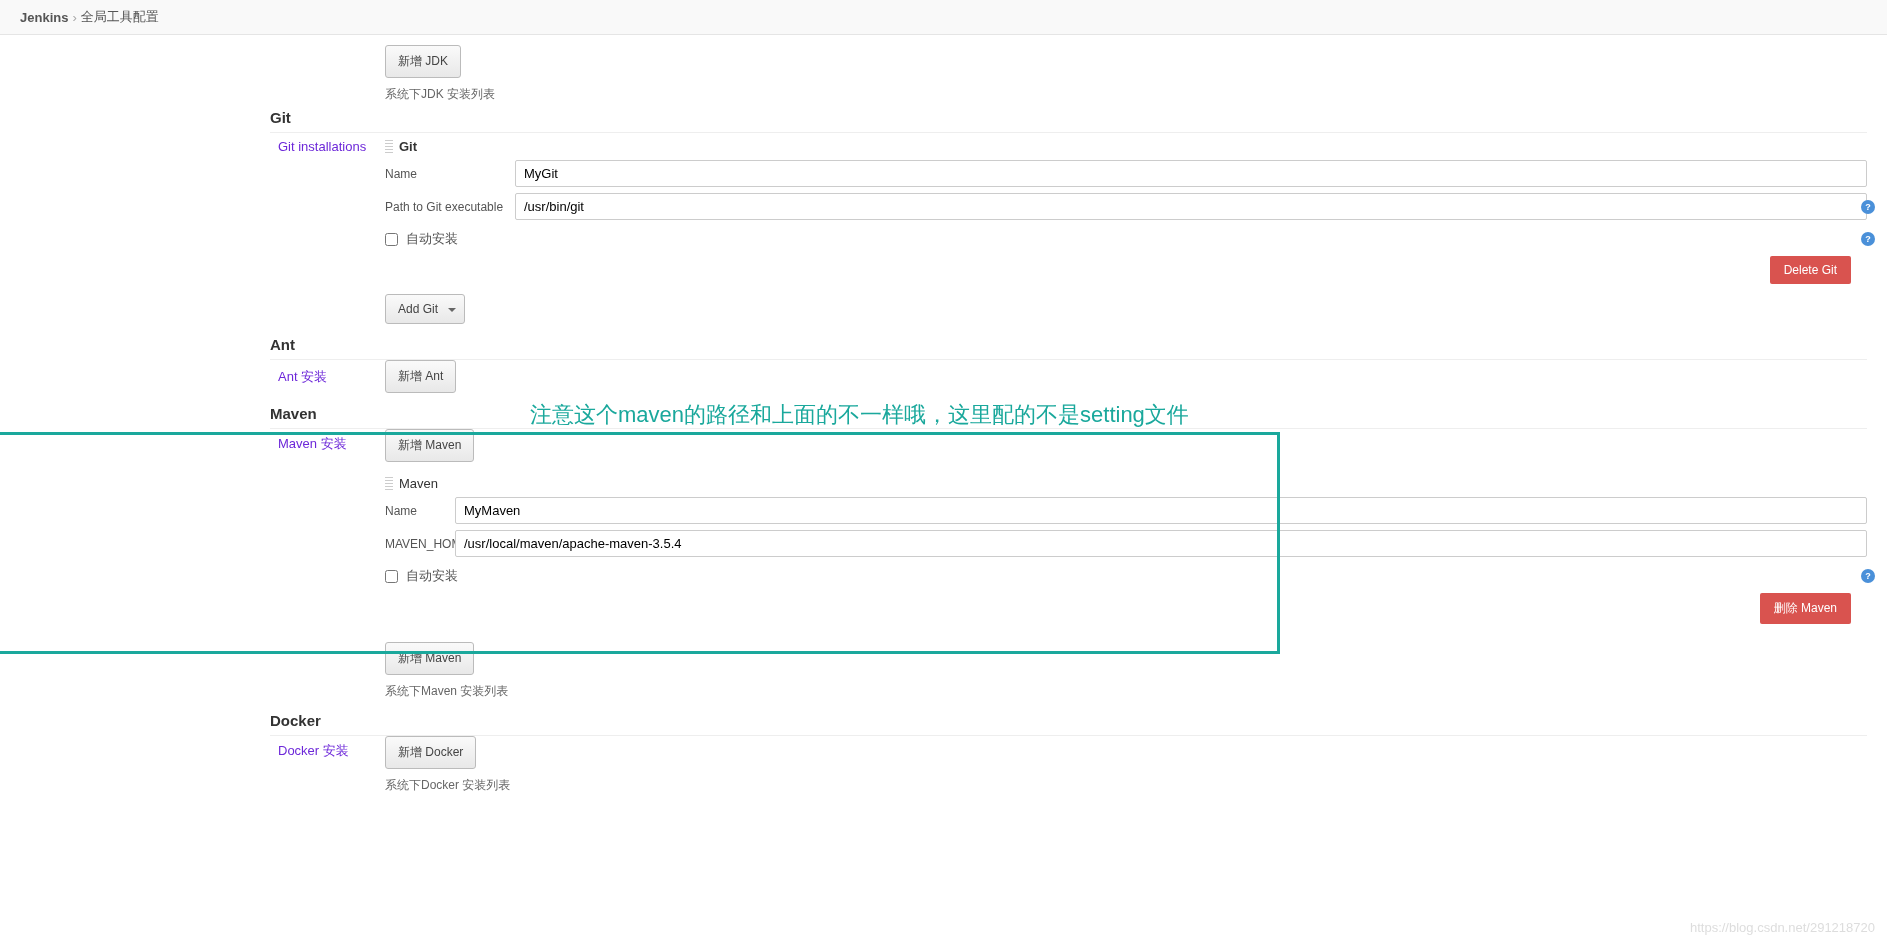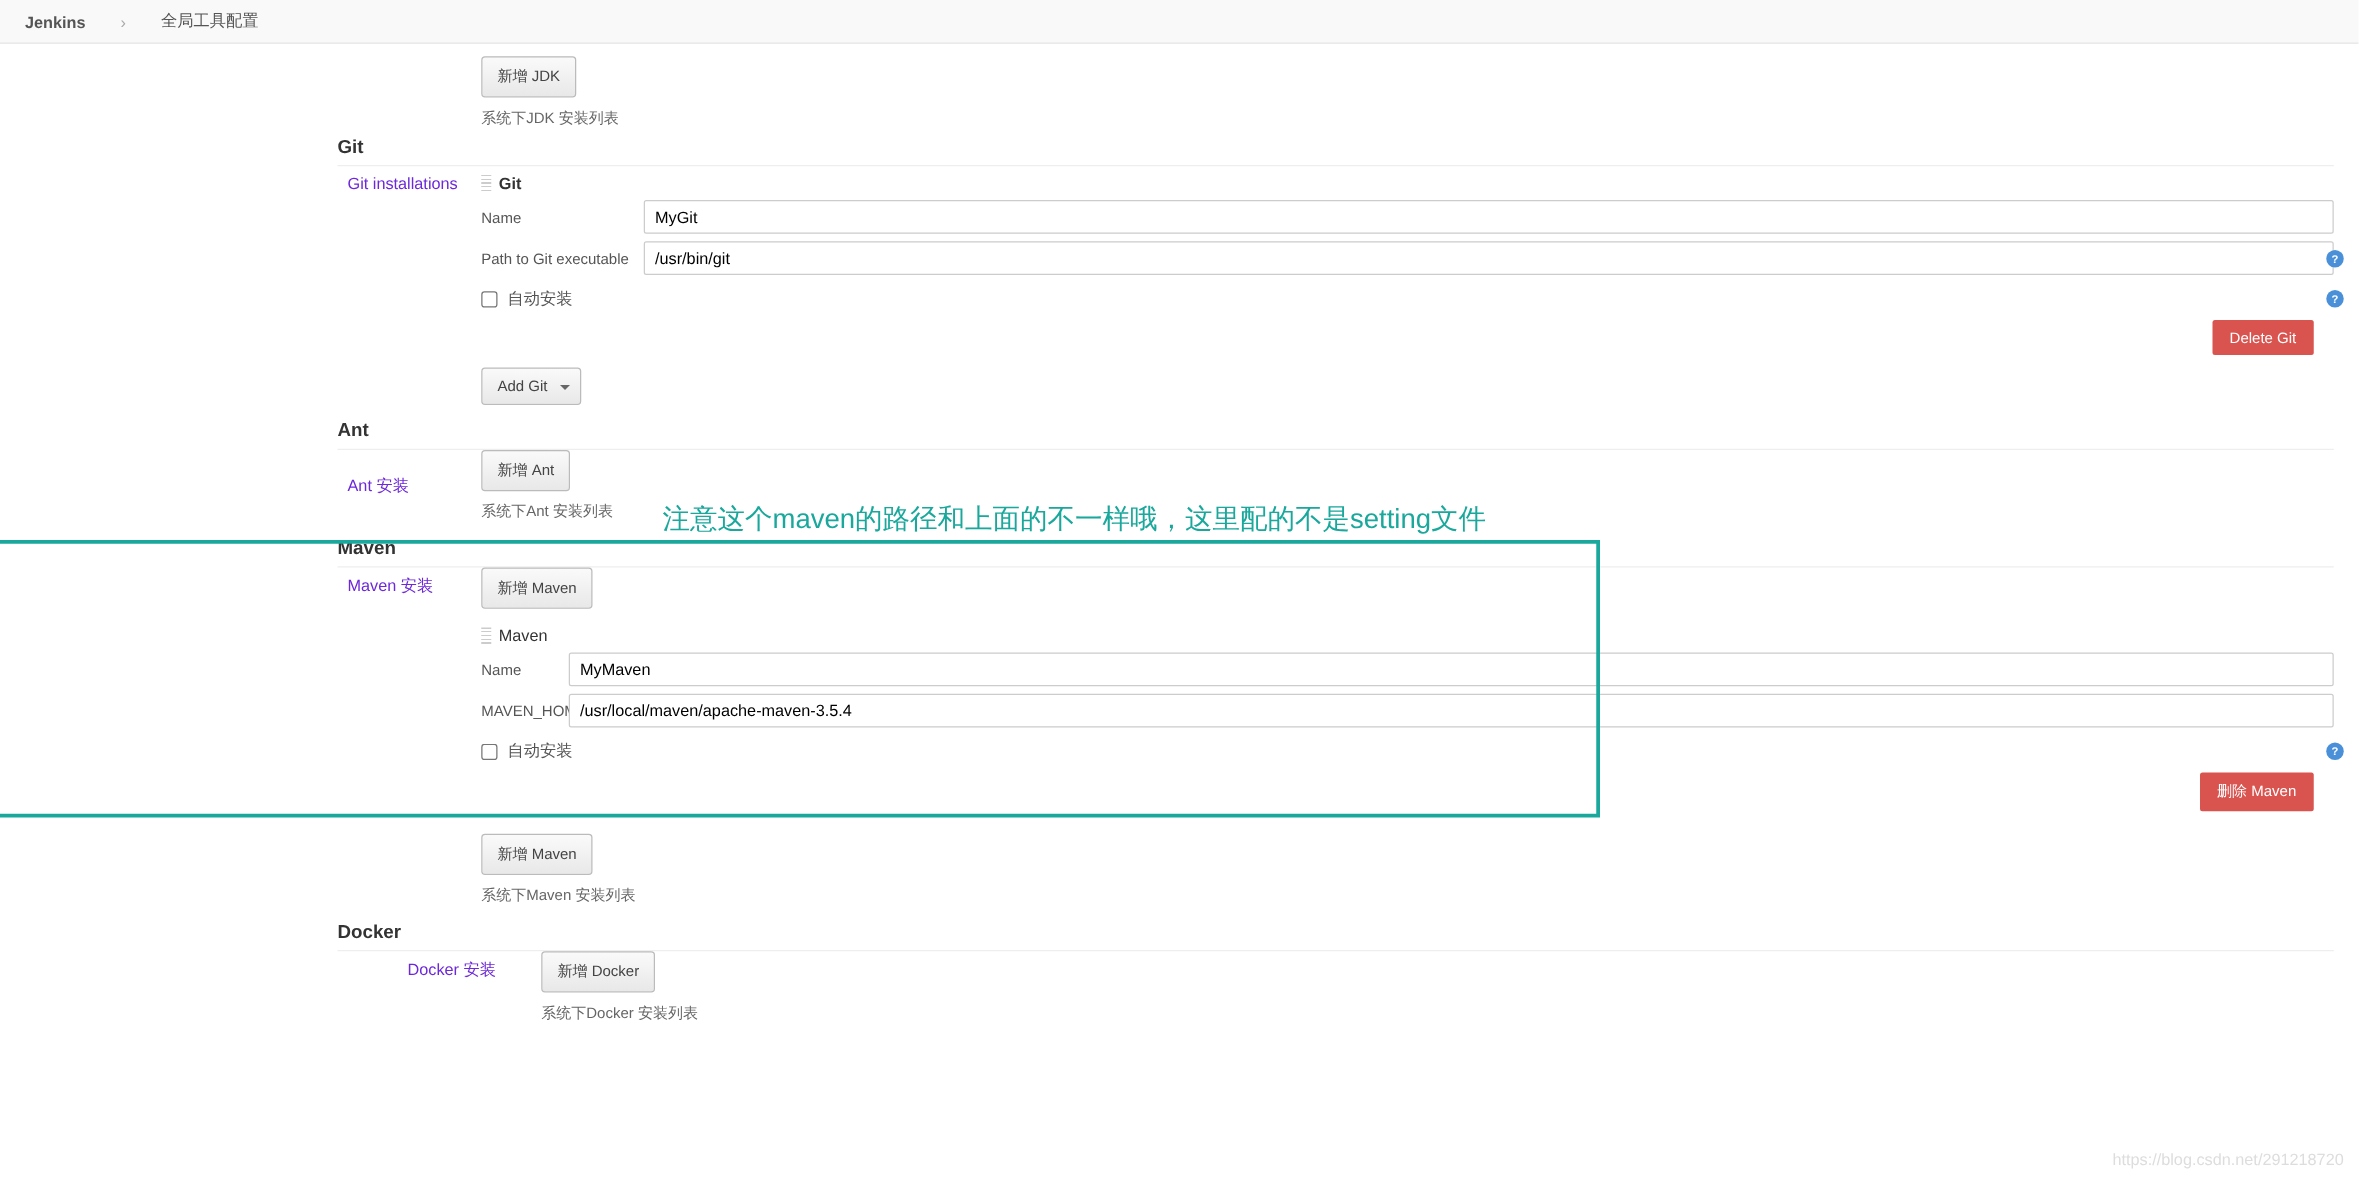--- a/index.html
+++ b/index.html
@@ -1,18 +1,18 @@
 <!DOCTYPE html>
 <html><head>
   <meta charset="utf-8">
   <style>
     * { box-sizing: border-box; margin: 0; padding: 0; }
     body { font-family: Arial, "Microsoft YaHei", sans-serif; font-size: 13px; color: #333; background: #fff; }
     
-    .breadcrumb { background: #f9f9f9; border-bottom: 1px solid #e5e5e5; padding: 8px 20px; display: flex; align-items: center; gap: 28px; }
+    .breadcrumb { background: #f9f9f9; border-bottom: 1px solid #e5e5e5; padding: 8px 20px; display: flex; align-items: center; gap: 4px; }
     .breadcrumb-item { color: #555; font-size: 13px; }
     .breadcrumb-item.bold { font-weight: bold; }
     .breadcrumb-sep { color: #aaa; }
     
     .content { padding: 10px 20px 40px 270px; position: relative; }
     
     .section-wrap { margin-bottom: 6px; }
     .section-heading { font-weight: bold; font-size: 15px; padding: 6px 0; border-bottom: 1px solid #eee; }
     .section-sub { font-size: 13px; color: #6d28d9; padding: 6px 0 6px 8px; }
     
@@ -102,21 +102,20 @@
     </div>
   </div>
 
 
   <div class="section-wrap">
     <div class="section-heading">Ant</div>
     <div style="display:flex;align-items:center;">
       <div class="section-sub" style="width:115px;">Ant 安装</div>
       <div style="flex:1;">
         <button class="btn">新增 Ant</button>
-        <div class="hint-text">系统下Ant 安装列表</div>
       </div>
     </div>
   </div>
 
   <div class="annotation-text" style="left:530px; top:365px;">注意这个maven的路径和上面的不一样哦，这里配的不是setting文件</div>
 
   <div class="section-wrap maven-block" style="position:relative;">
     <div class="section-heading">Maven</div>
     <div style="display:flex;">
       <div class="section-sub" style="width:115px;">Maven 安装</div>
@@ -148,21 +147,21 @@
         <div class="hint-text">系统下Maven 安装列表</div>
       </div>
     </div>
   </div>
 
   <div class="highlight-box" style="left:-15px; top:397px; width:1295px; height:222px;"></div>
 
   <div class="section-wrap">
     <div class="section-heading">Docker</div>
     <div style="display:flex;">
-      <div class="section-sub" style="width:115px;margin-left:48px;">Docker 安装</div>
+      <div class="section-sub" style="width:115px;">Docker 安装</div>
       <div style="flex:1;">
         <button class="btn">新增 Docker</button>
         <div class="hint-text">系统下Docker 安装列表</div>
       </div>
     </div>
   </div>
 
 </div>
 
 <div class="watermark">https://blog.csdn.net/291218720</div>

